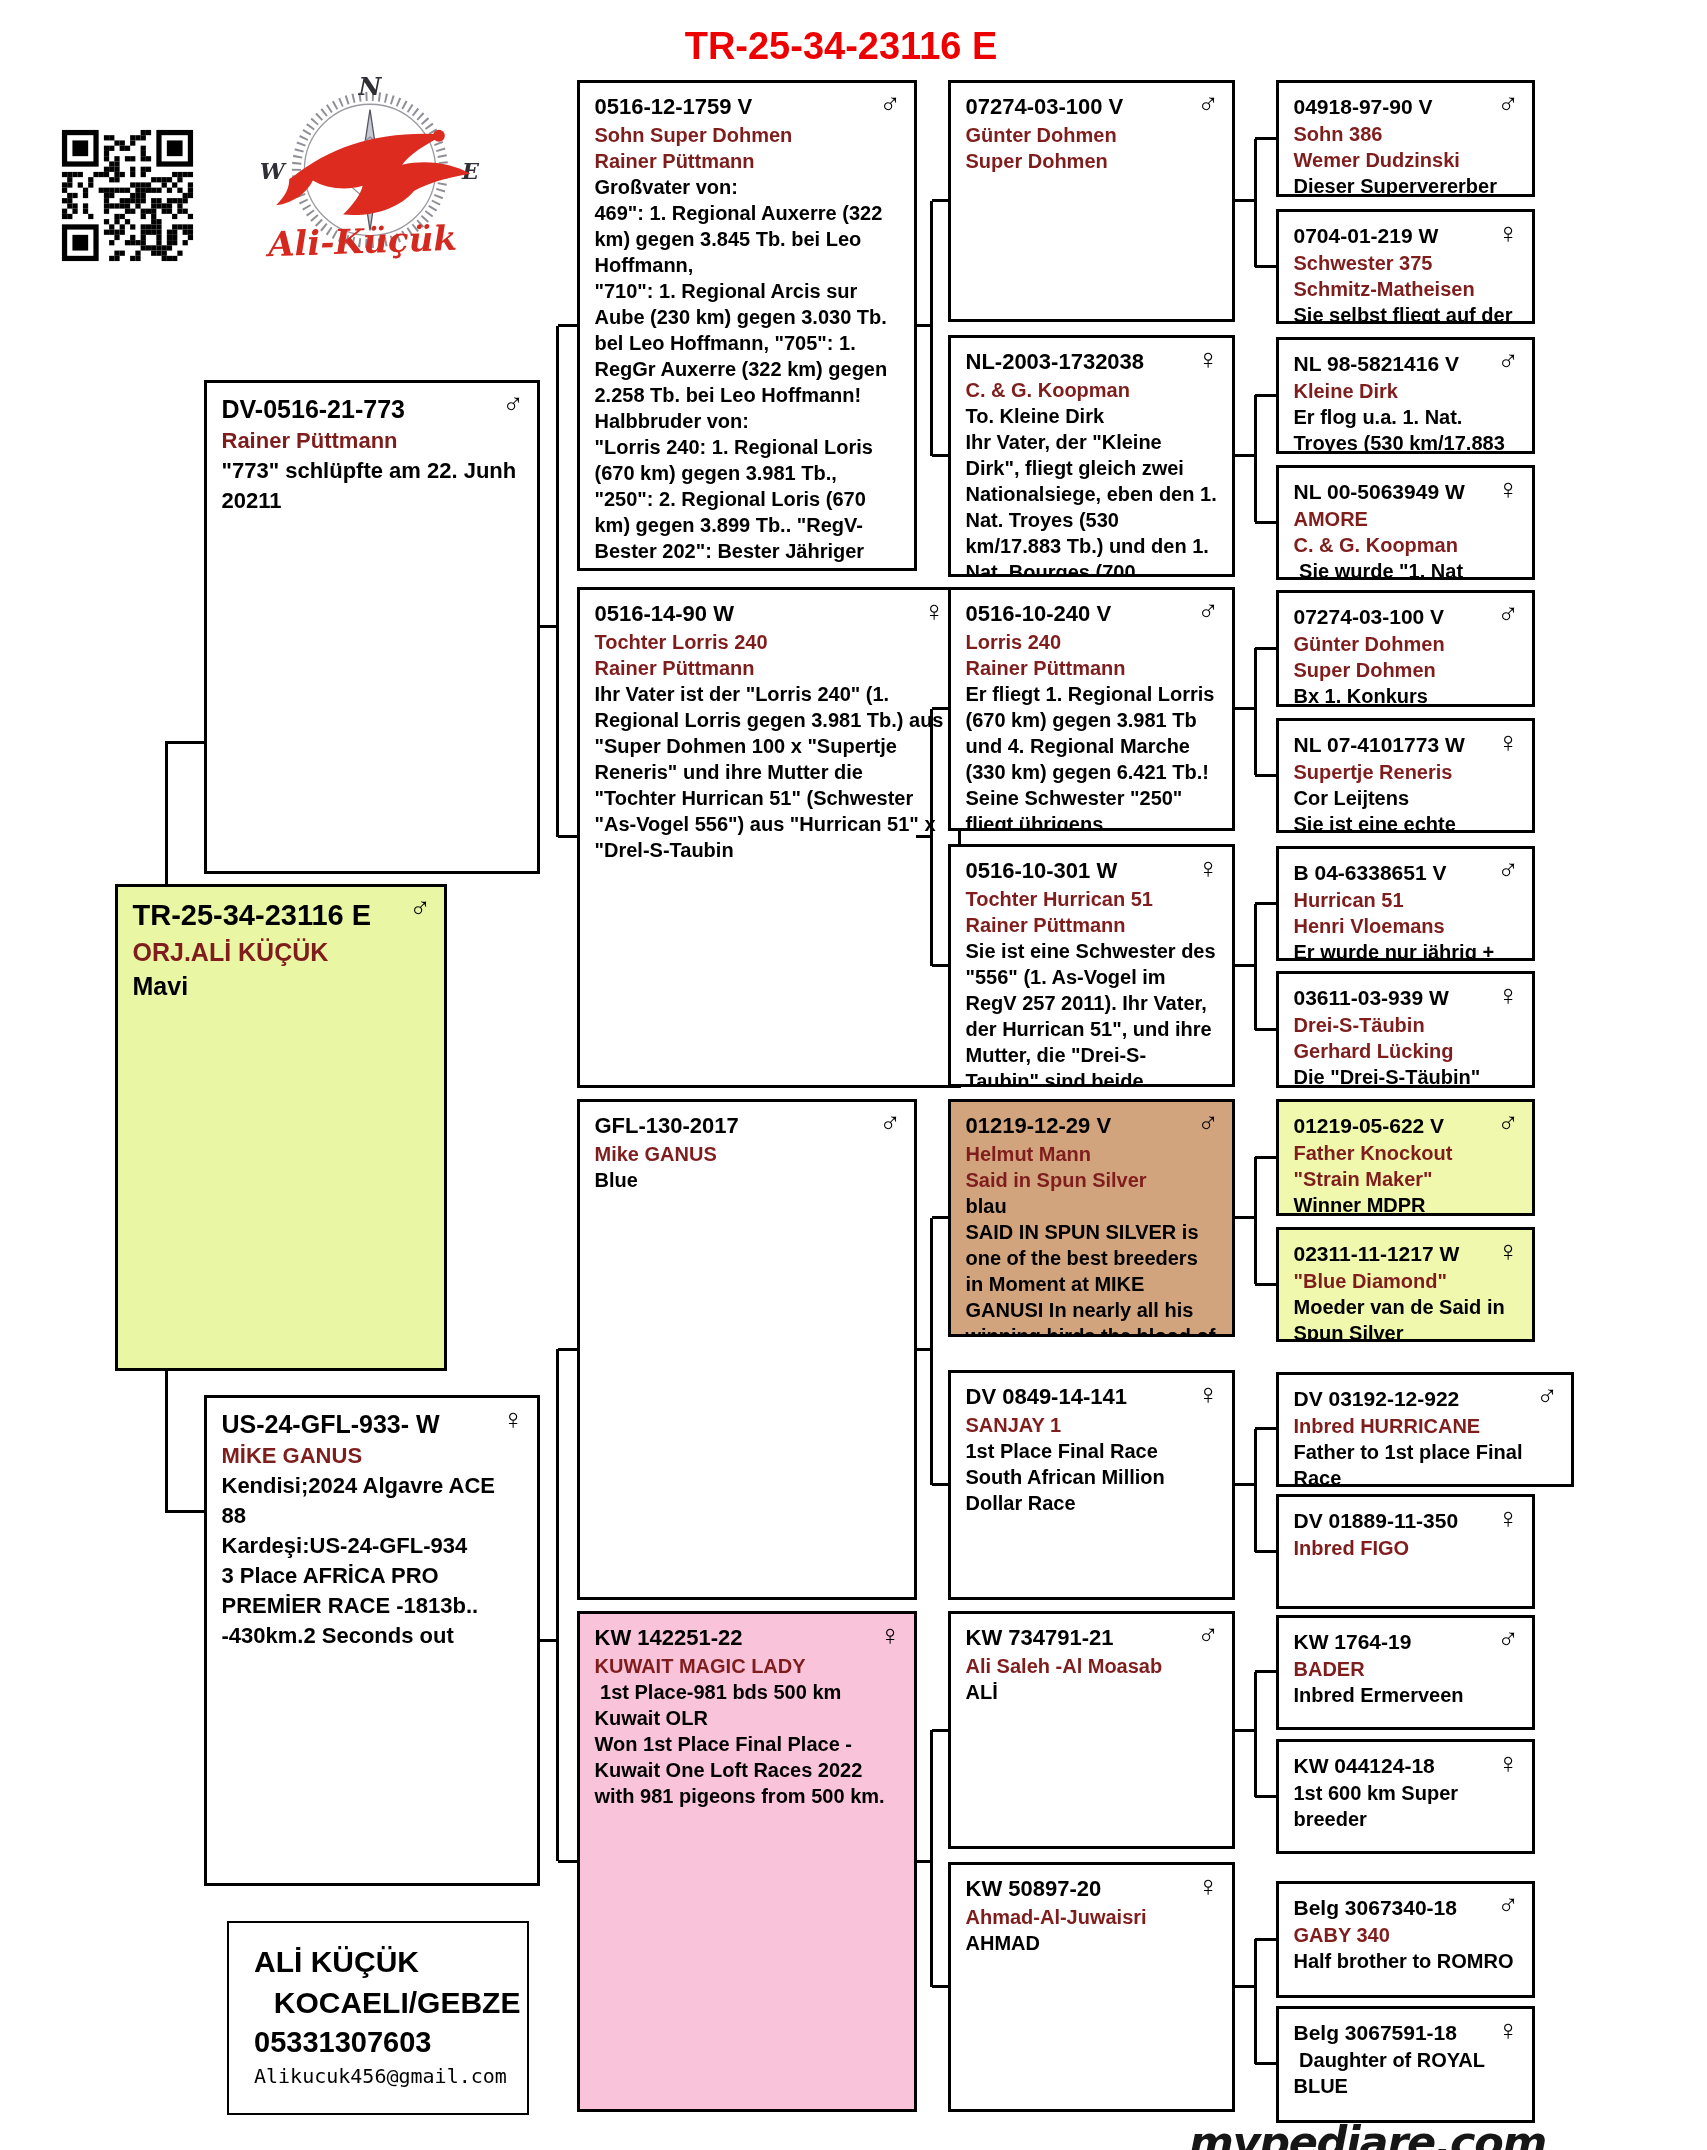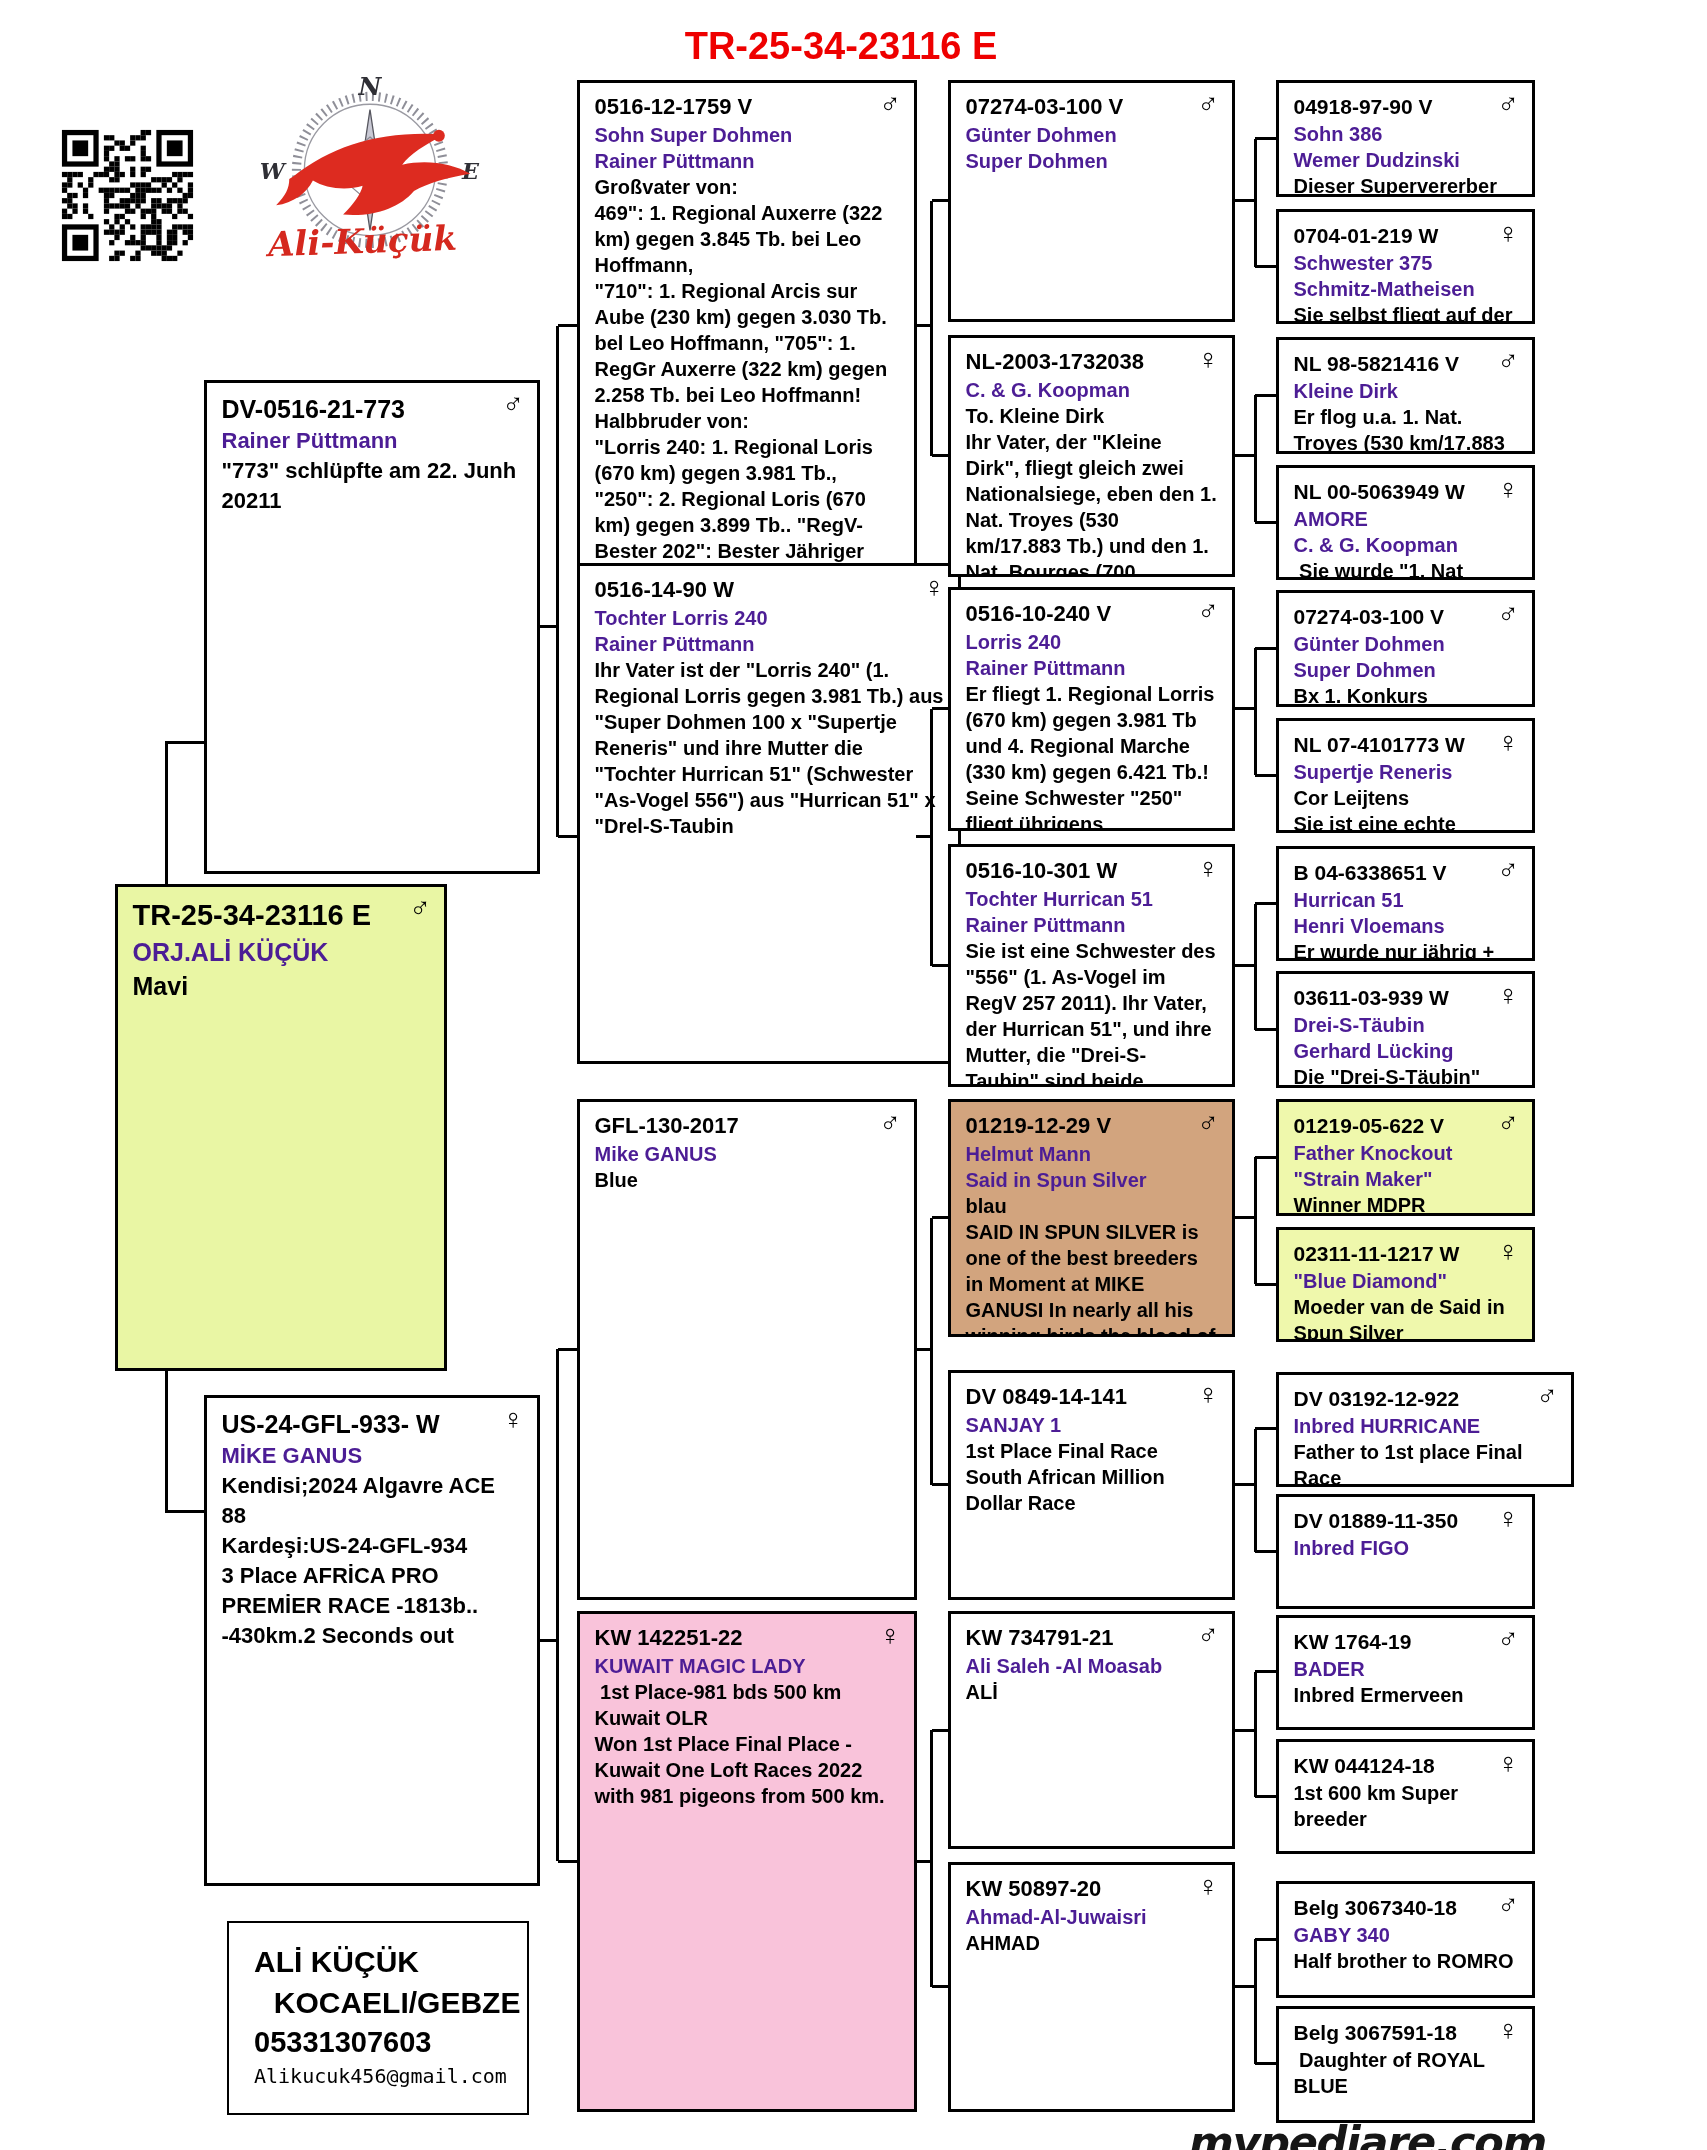--- a/index.html
+++ b/index.html
@@ -17,21 +17,21 @@
   
   .pbox{
     position:absolute;box-sizing:border-box;border:3.3px solid #000;background:#fff;
     padding:9.2px 14.5px;overflow:hidden;
   }
   .pbox .sex{
     position:absolute;top:6.6px;right:13px;font-weight:normal;font-size:29px;line-height:29px;color:#000;
   }
   .bline{white-space:pre-wrap;}
   .c-red{color:#000000;}
-  .c-blue{color:#4c1d95;}
+  .c-blue{color:#7f1d1d;}
   .c-black{color:#000;}
 
   .fz-md .bline{font-size:20px;line-height:26px;min-height:26px;}
   .fz-md .ring{font-size:22px;line-height:30px;min-height:30px;}
   .fz-lg .bline{font-size:22px;line-height:30px;min-height:30px;}
   .fz-lg .ring{font-size:25px;line-height:34px;min-height:34px;}
   .fz-xl .bline{font-size:25px;line-height:34px;min-height:34px;}
   .fz-xl .ring{font-size:29px;line-height:39px;min-height:39px;}
   .fz-sm .bline{font-size:20px;line-height:26px;min-height:26px;}
   .fz-sm .ring{font-size:21px;line-height:29px;min-height:29px;}
@@ -332,21 +332,21 @@
         <span class="sex">♂</span>
         <div class="bline c-blue">Sohn Super Dohmen</div>
         <div class="bline c-blue">Rainer Püttmann</div>
         <div class="bline c-black">Großvater von:</div>
         <div class="bline c-black">469": 1. Regional Auxerre (322 km) gegen 3.845 Tb. bei Leo Hoffmann,</div>
         <div class="bline c-black">"710": 1. Regional Arcis sur Aube (230 km) gegen 3.030 Tb. bel Leo Hoffmann, "705": 1. RegGr Auxerre (322 km) gegen 2.258 Tb. bei Leo Hoffmann!</div>
         <div class="bline c-black">Halbbruder von:</div>
         <div class="bline c-black">"Lorris 240: 1. Regional Loris (670 km) gegen 3.981 Tb.,</div>
         <div class="bline c-black">"250": 2. Regional Loris (670 km) gegen 3.899 Tb.. "RegV-Bester 202": Bester Jähriger</div>
       </div>
-      <div class="pbox fz-md" style="left: 577px; top: 563px; width: 384px; height: 501px; background: rgb(255, 255, 255);">
+      <div class="pbox fz-md" style="left: 577px; top: 587px; width: 384px; height: 501px; background: rgb(255, 255, 255);">
         <div class="bline ring c-red">0516-14-90 W</div>
         <span class="sex">♀</span>
         <div class="bline c-blue">Tochter Lorris 240</div>
         <div class="bline c-blue">Rainer Püttmann</div>
         <div class="bline c-black">Ihr Vater ist der "Lorris 240" (1. Regional Lorris gegen 3.981 Tb.) aus "Super Dohmen 100 x "Supertje Reneris" und ihre Mutter die "Tochter Hurrican 51" (Schwester "As-Vogel 556") aus "Hurrican 51" x "Drel-S-Taubin</div>
       </div>
       <div class="pbox fz-md" style="left: 577px; top: 1099px; width: 340px; height: 501px; background: rgb(255, 255, 255);">
         <div class="bline ring c-red">GFL-130-2017</div>
         <span class="sex">♂</span>
         <div class="bline c-blue">Mike GANUS</div>

